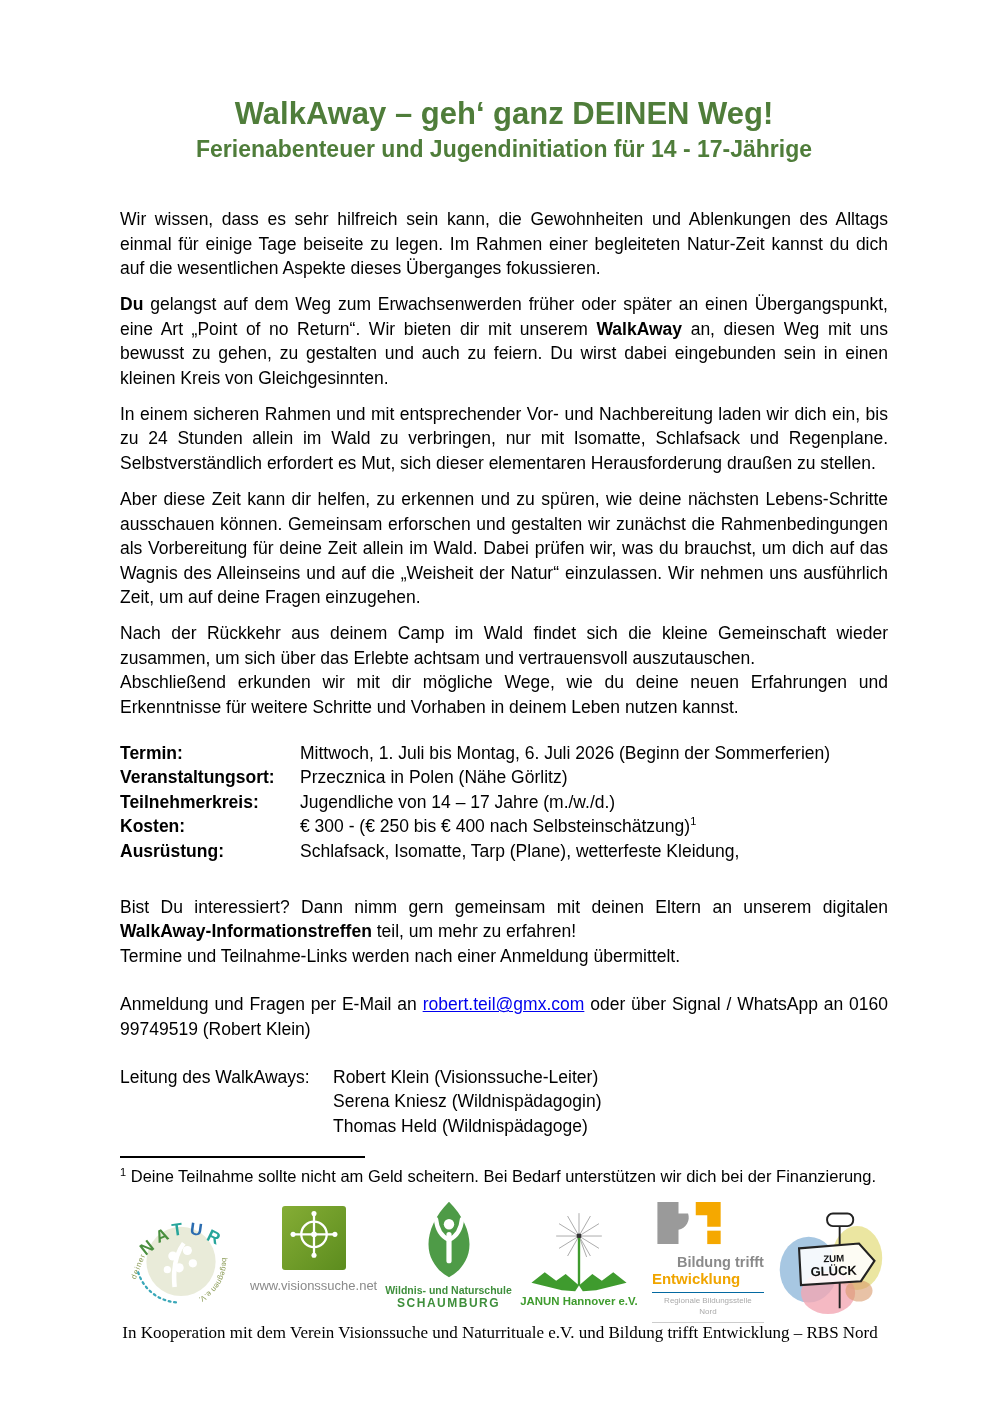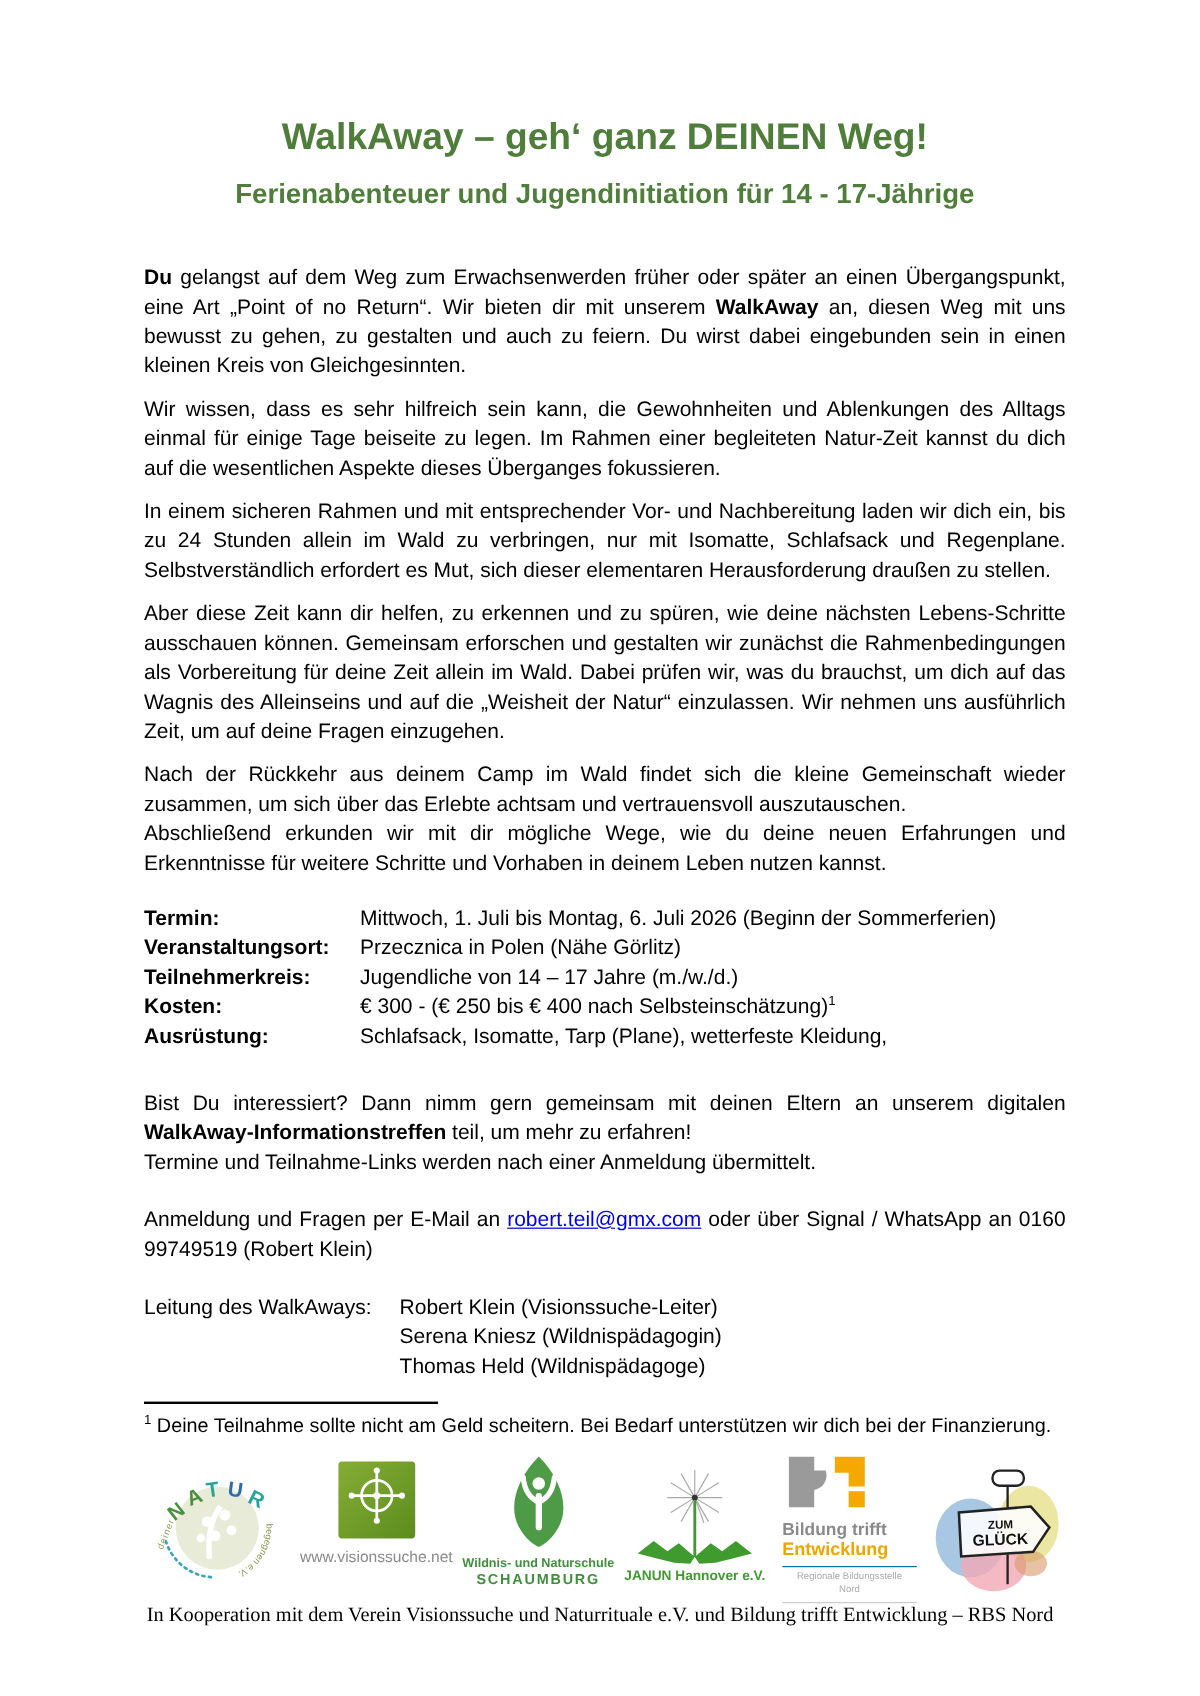--- a/index.html
+++ b/index.html
@@ -4,21 +4,21 @@
 <style>
   * { margin:0; padding:0; box-sizing:border-box; }
   html,body { background:#ffffff; }
   .page {
     width:1000px; height:1413px; background:#ffffff; color:#000;
     font-family:"Liberation Sans","DejaVu Sans",sans-serif;
     position:relative; overflow:hidden; margin:0 auto;
   }
   .content { padding:96px 112px 0 120px; }
   .doc-title { text-align:center; color:#4f7d3a; font-size:31px; font-weight:bold; line-height:1.15; }
-  .doc-subtitle { text-align:center; color:#4f7d3a; font-size:23px; line-height:1.2; margin-top:16px; }
+  .doc-subtitle { text-align:center; color:#4f7d3a; font-size:23px; line-height:1.2; margin-top:4px; }
   .body-text { margin-top:44px; }
   p.para { font-size:17.5px; line-height:24.4px; text-align:justify; margin-bottom:12px; }
   .details { margin-top:22px; }
   .detail-row { display:flex; font-size:17.5px; line-height:24.4px; }
   .detail-label { width:180px; font-weight:bold; flex-shrink:0; }
   sup.fn { font-size:11px; line-height:0; }
   a.email { color:#0000ee; text-decoration:underline; }
   .interest { margin-top:32px; }
   .contact { margin-top:24px; }
   .leitung { display:flex; font-size:17.5px; line-height:24.4px; margin-top:24px; }
@@ -29,41 +29,41 @@
   .logo { text-align:center; }
   .vision-square {
     width:64px; height:64px; margin:6px auto 4px auto; border-radius:3px;
     background:linear-gradient(135deg,#85ad35,#5c8c1e);
     display:flex; align-items:center; justify-content:center;
   }
   .vision-url { color:#8a8a8a; font-size:13px; margin-top:8px; }
   .schaumburg-l1 { color:#3f8f3c; font-size:10.5px; font-weight:bold; margin-top:2px; }
   .schaumburg-l2 { color:#3f8f3c; font-size:12px; font-weight:bold; letter-spacing:1.5px; }
   .bte { width:118px; text-align:left; padding-left:6px; }
-  .bte-l1 { color:#8a8a8a; font-size:14.5px; font-weight:bold; margin-top:4px; }
+  .bte-l1 { color:#8a8a8a; font-size:14.5px; font-weight:bold; margin-top:4px;text-align:right; }
   .bte-l2 { color:#f0a500; font-size:15px; font-weight:bold; }
   .bte-sub { color:#aaaaaa; font-size:8px; text-align:center; margin-top:5px; line-height:1.35;
              border-top:1px solid #0369a1; border-bottom:1px solid #ccc; padding:3px 0 4px 0; }
   .footer { text-align:center; font-family:"Liberation Serif","DejaVu Serif",serif;
             font-size:17px; color:#000; }
   svg text { font-family:"Liberation Sans","DejaVu Sans",sans-serif; }
 </style>
 </head>
 <body>
 
 <div class="page">
   <div class="content">
 
     <h1 class="doc-title">WalkAway – geh‘ ganz DEINEN Weg!</h1>
     <h2 class="doc-subtitle">Ferienabenteuer und Jugendinitiation für 14 - 17-Jährige</h2>
 
     <div class="body-text">
+      <p class="para">Wir wissen, dass es sehr hilfreich sein kann, die Gewohnheiten und Ablenkungen des Alltags einmal für einige Tage beiseite zu legen. Im Rahmen einer begleiteten Natur-Zeit kannst du dich auf die wesentlichen Aspekte dieses Überganges fokussieren.</p>
+
       <p class="para"><b>Du</b><span> gelangst auf dem Weg zum Erwachsenwerden früher oder später an einen Übergangspunkt, eine Art „Point of no Return“. Wir bieten dir mit unserem </span><b>WalkAway</b><span> an, diesen Weg mit uns bewusst zu gehen, zu gestalten und auch zu feiern. Du wirst dabei eingebunden sein in einen kleinen Kreis von Gleichgesinnten.</span></p>
-
-      <p class="para">Wir wissen, dass es sehr hilfreich sein kann, die Gewohnheiten und Ablenkungen des Alltags einmal für einige Tage beiseite zu legen. Im Rahmen einer begleiteten Natur-Zeit kannst du dich auf die wesentlichen Aspekte dieses Überganges fokussieren.</p>
 
       <p class="para">In einem sicheren Rahmen und mit entsprechender Vor- und Nachbereitung laden wir dich ein, bis zu 24 Stunden allein im Wald zu verbringen, nur mit Isomatte, Schlafsack und Regenplane. Selbstverständlich erfordert es Mut, sich dieser elementaren Herausforderung draußen zu stellen.</p>
 
       <p class="para">Aber diese Zeit kann dir helfen, zu erkennen und zu spüren, wie deine nächsten Lebens-Schritte ausschauen können. Gemeinsam erforschen und gestalten wir zunächst die Rahmenbedingungen als Vorbereitung für deine Zeit allein im Wald. Dabei prüfen wir, was du brauchst, um dich auf das Wagnis des Alleinseins und auf die „Weisheit der Natur“ einzulassen. Wir nehmen uns ausführlich Zeit, um auf deine Fragen einzugehen.</p>
 
       <p class="para"><span>Nach der Rückkehr aus deinem Camp im Wald findet sich die kleine Gemeinschaft wieder zusammen, um sich über das Erlebte achtsam und vertrauensvoll auszutauschen.</span><br><span>Abschließend erkunden wir mit dir mögliche Wege, wie du deine neuen Erfahrungen und Erkenntnisse für weitere Schritte und Vorhaben in deinem Leben nutzen kannst.</span></p>
 
       <div class="details">
         <div class="detail-row">
           <span class="detail-label">Termin:</span>

